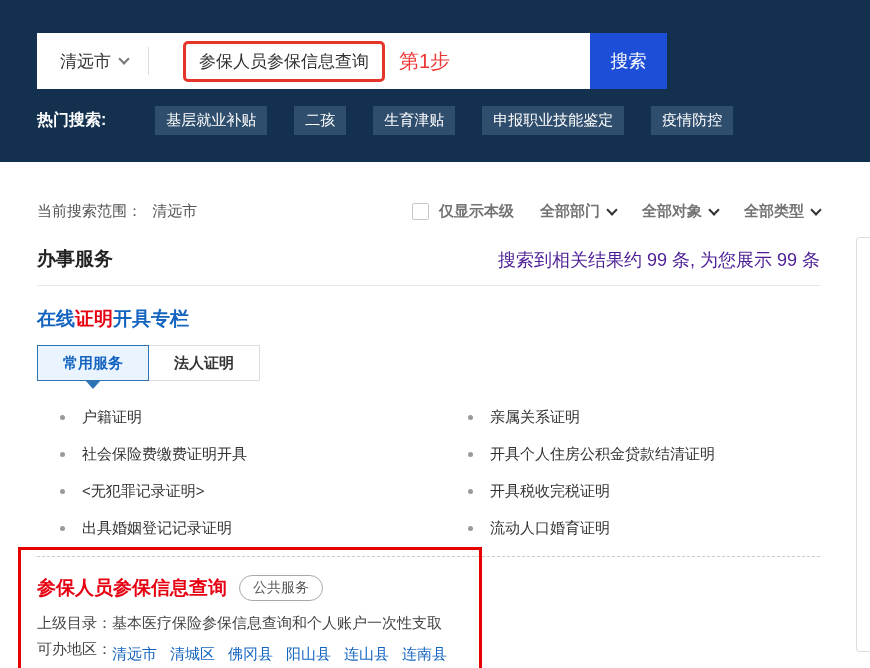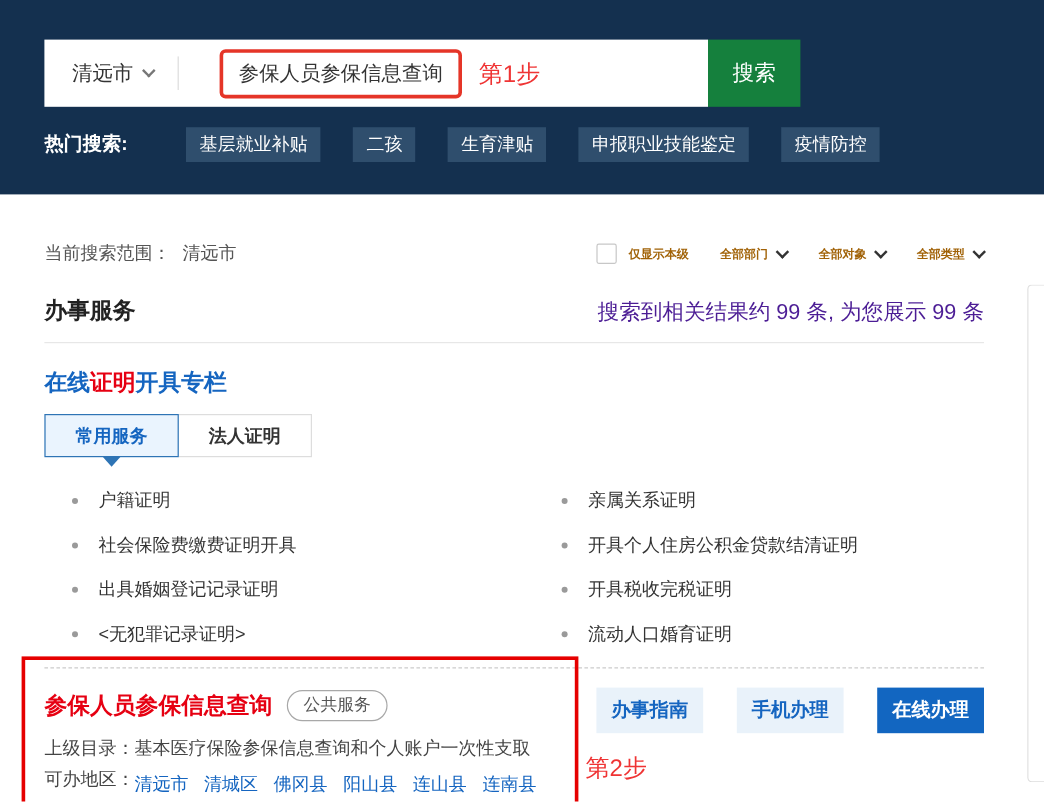--- a/index.html
+++ b/index.html
@@ -13,35 +13,35 @@
   .header { background:#14304f; height:162px; padding-top:33px; }
   .search-row { margin-left:37px; display:flex; width:630px; height:56px; }
   .search-bar { background:#fff; display:flex; align-items:center; flex:1; }
   .region-select { display:flex; align-items:center; gap:9px; padding:0 20px 0 23px; cursor:pointer; }
   .region-select .txt { font-size:17px; color:#333; }
   .chev { display:inline-block; width:8px; height:8px; border-right:2px solid #777; border-bottom:2px solid #777; transform:rotate(45deg); margin-top:-4px; }
   .vdiv { width:1px; height:28px; background:#ddd; }
   .query-wrap { flex:1; display:flex; align-items:center; position:relative; }
   .query-box { margin-left:34px; border:3px solid #e53528; border-radius:5px; padding:6px 13px; font-size:17px; color:#333; white-space:nowrap; }
   .step-note { color:#ef3434; font-size:20px; margin-left:14px; white-space:nowrap; }
-  .search-btn { width:77px; background:#15803d; color:#fff; font-size:18px; display:flex; align-items:center; justify-content:center; cursor:pointer; border:none; }
+  .search-btn { width:77px; background:#1d4ed8; color:#fff; font-size:18px; display:flex; align-items:center; justify-content:center; cursor:pointer; border:none; }
   .hot-row { margin:17px 0 0 37px; display:flex; align-items:center; }
   .hot-label { color:#fff; font-weight:bold; font-size:16px; margin-right:14px;text-align:center; }
   .hot-tags { display:flex; gap:27px;margin-left:35px; }
   .hot-tag { background:#2f4e6d; color:#fff; font-size:15px; padding:5px 11px; cursor:pointer; white-space:nowrap; }
 
   
   .content { padding:0 50px 0 37px; position:relative; }
   .filter-row { margin-top:40px; display:flex; align-items:center; font-size:15px; }
   .scope { color:#555; }
   .scope .sep { margin-right:6px; }
   .filter-right { margin-left:auto; display:flex; align-items:center; gap:26px; }
   .cb-group { display:flex; align-items:center; gap:10px; cursor:pointer; }
   .checkbox { width:17px; height:17px; border:1px solid #c7c7c7; border-radius:2px; background:#fff; }
-  .flt-label { color:#a16207; font-weight:bold; font-size:10px; }
+  .flt-label { color:#737373; font-weight:bold; font-size:15px; }
   .dropdown { display:flex; align-items:center; gap:8px; cursor:pointer; }
   .dropdown .chev { border-color:#333; }
 
   .section-head { margin-top:25px; display:flex; align-items:flex-end; }
   .section-title { font-size:19px; font-weight:bold; color:#222; }
   .count-text { margin-left:auto; color:#4c1d95; font-size:18px; }
   .hdiv { margin-top:13px; border-top:1px solid #e7e7e7; }
 
   .cert-title { margin-top:20px; font-size:19px; font-weight:bold; }
   .cert-title .blue { color:#1565c0; }
@@ -165,25 +165,25 @@
       <li class="svc-item">
           <span class="bullet"></span>
           <span>户籍证明</span>
         </li>
       <li class="svc-item">
           <span class="bullet"></span>
           <span>社会保险费缴费证明开具</span>
         </li>
       <li class="svc-item">
           <span class="bullet"></span>
+          <span>&lt;无犯罪记录证明&gt;</span>
+        </li>
+      <li class="svc-item">
+          <span class="bullet"></span>
           <span>出具婚姻登记记录证明</span>
-        </li>
-      <li class="svc-item">
-          <span class="bullet"></span>
-          <span>&lt;无犯罪记录证明&gt;</span>
         </li>
     </ul>
     <ul class="svc-col">
       <li class="svc-item">
           <span class="bullet"></span>
           <span>亲属关系证明</span>
         </li>
       <li class="svc-item">
           <span class="bullet"></span>
           <span>开具个人住房公积金贷款结清证明</span>
@@ -218,26 +218,18 @@
             <span class="region-link">清远市</span>
             <span class="region-link">清城区</span>
             <span class="region-link">佛冈县</span>
             <span class="region-link">阳山县</span>
             <span class="region-link">连山县</span>
             <span class="region-link">连南县</span>
 
           </span>
         </div>
       </div>
-      <div class="actions-area">
-        <div class="action-btns">
-          <button class="action-btn">办事指南</button>
-          <button class="action-btn">手机办理</button>
-          <button class="action-btn primary">在线办理</button>
-        </div>
-        <div class="step2">第2步</div>
-      </div>
     </div>
   </div>
 
 </div>
 
 <div class="right-sliver"></div>
 
 </body></html>

